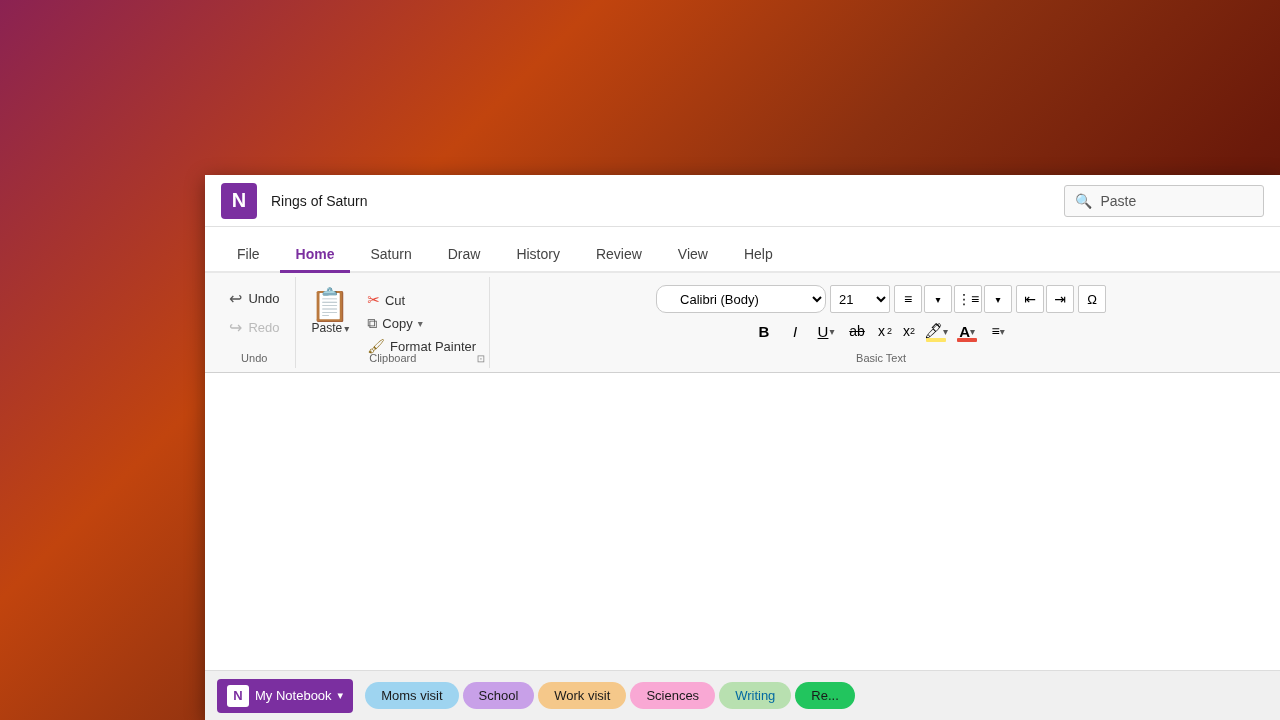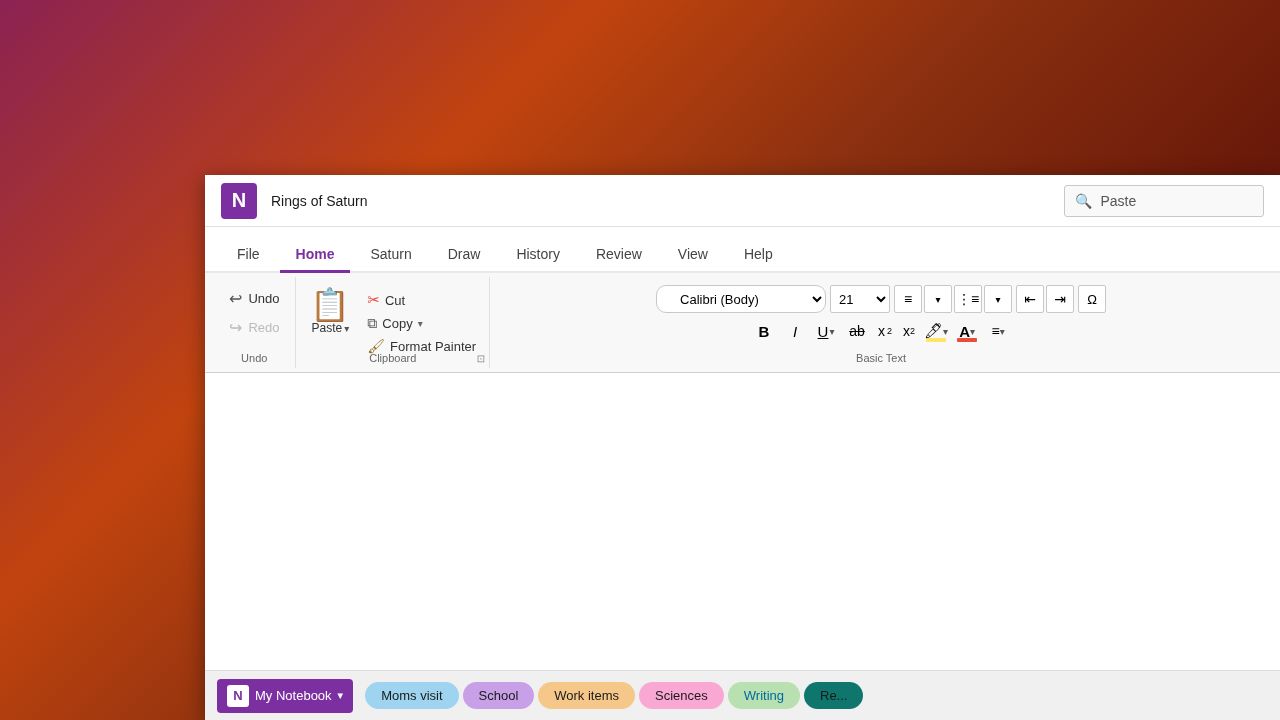--- a/index.html
+++ b/index.html
@@ -439,21 +439,21 @@
       font-weight: 500;
       cursor: pointer;
       white-space: nowrap;
     }
 
     .section-tab.moms-visit { background: #9ED4F0; color: #1a1a1a; }
     .section-tab.school { background: #C8A0E8; color: #1a1a1a; }
     .section-tab.work-items { background: #F5C88A; color: #1a1a1a; }
     .section-tab.sciences { background: #f9a8d4; color: #1a1a1a; }
     .section-tab.writing { background: #B8E0B0; color: #0369a1; }
-    .section-tab.red-tab { background: #0f766e; color: #1a1a1a; min-width: 30px; text-align: right; }
+    .section-tab.red-tab { background: #22c55e; color: #1a1a1a; min-width: 30px; text-align: right; }
 
     
     .content-area {
       flex: 1;
       background: white;
       padding: 16px;
     }
 
     
     .sub-sup-group {
@@ -602,20 +602,20 @@
 
   <div class="notebook-bar">
     <div class="notebook-selector">
       <div class="notebook-icon">N</div>
       <span class="notebook-name">My Notebook</span>
       <span class="notebook-chevron">▾</span>
     </div>
     <div class="section-tabs">
       <div class="section-tab moms-visit">Moms visit</div>
       <div class="section-tab school">School</div>
-      <div class="section-tab work-items">Work items</div>
+      <div class="section-tab work-items">Work visit</div>
       <div class="section-tab sciences">Sciences</div>
       <div class="section-tab writing">Writing</div>
       <div class="section-tab red-tab">Re...</div>
     </div>
   </div>
 
 </div>
 
 </body></html>

